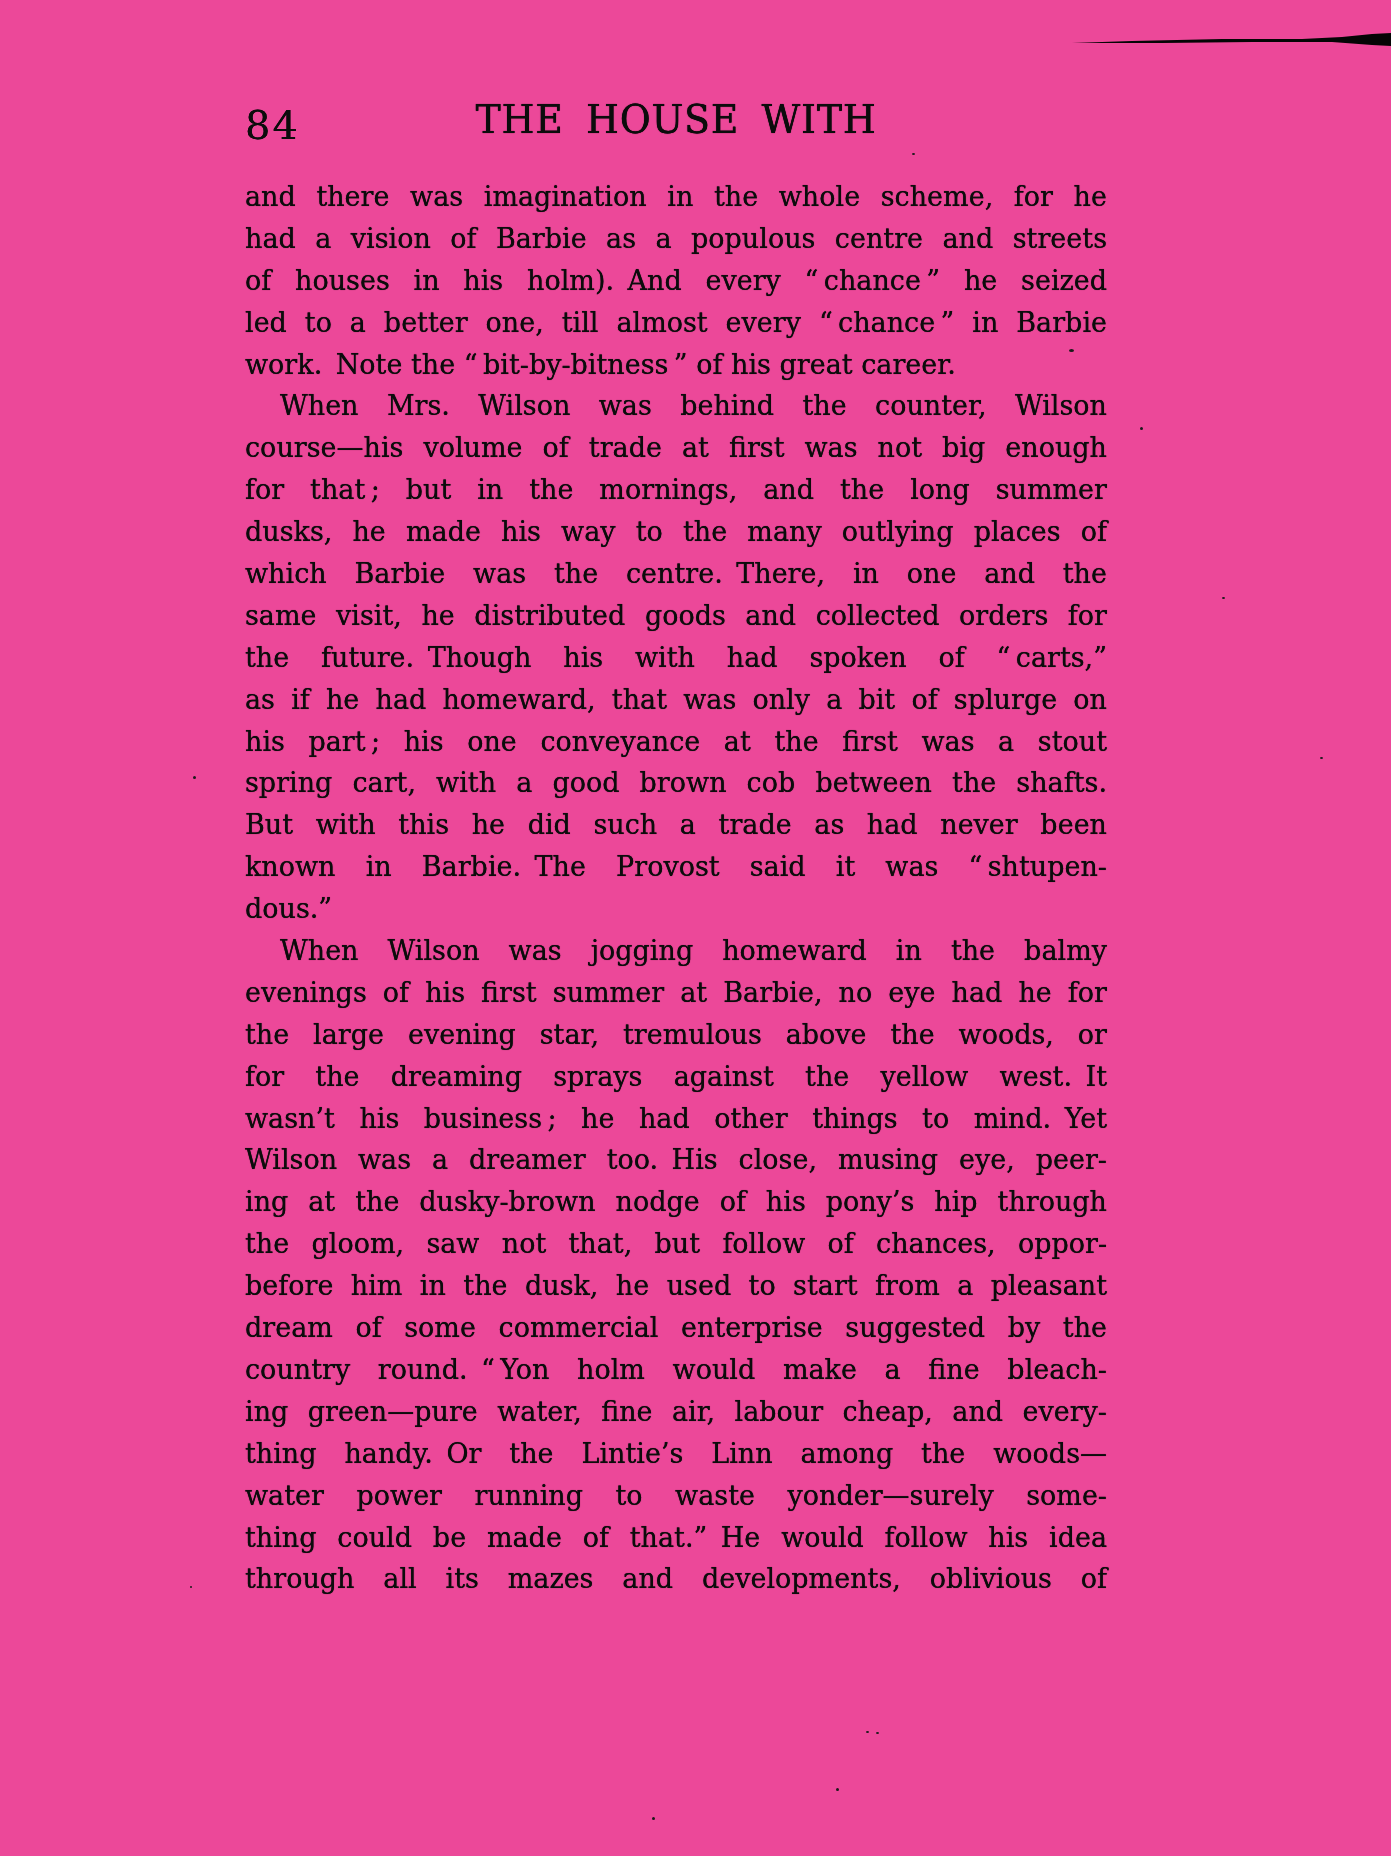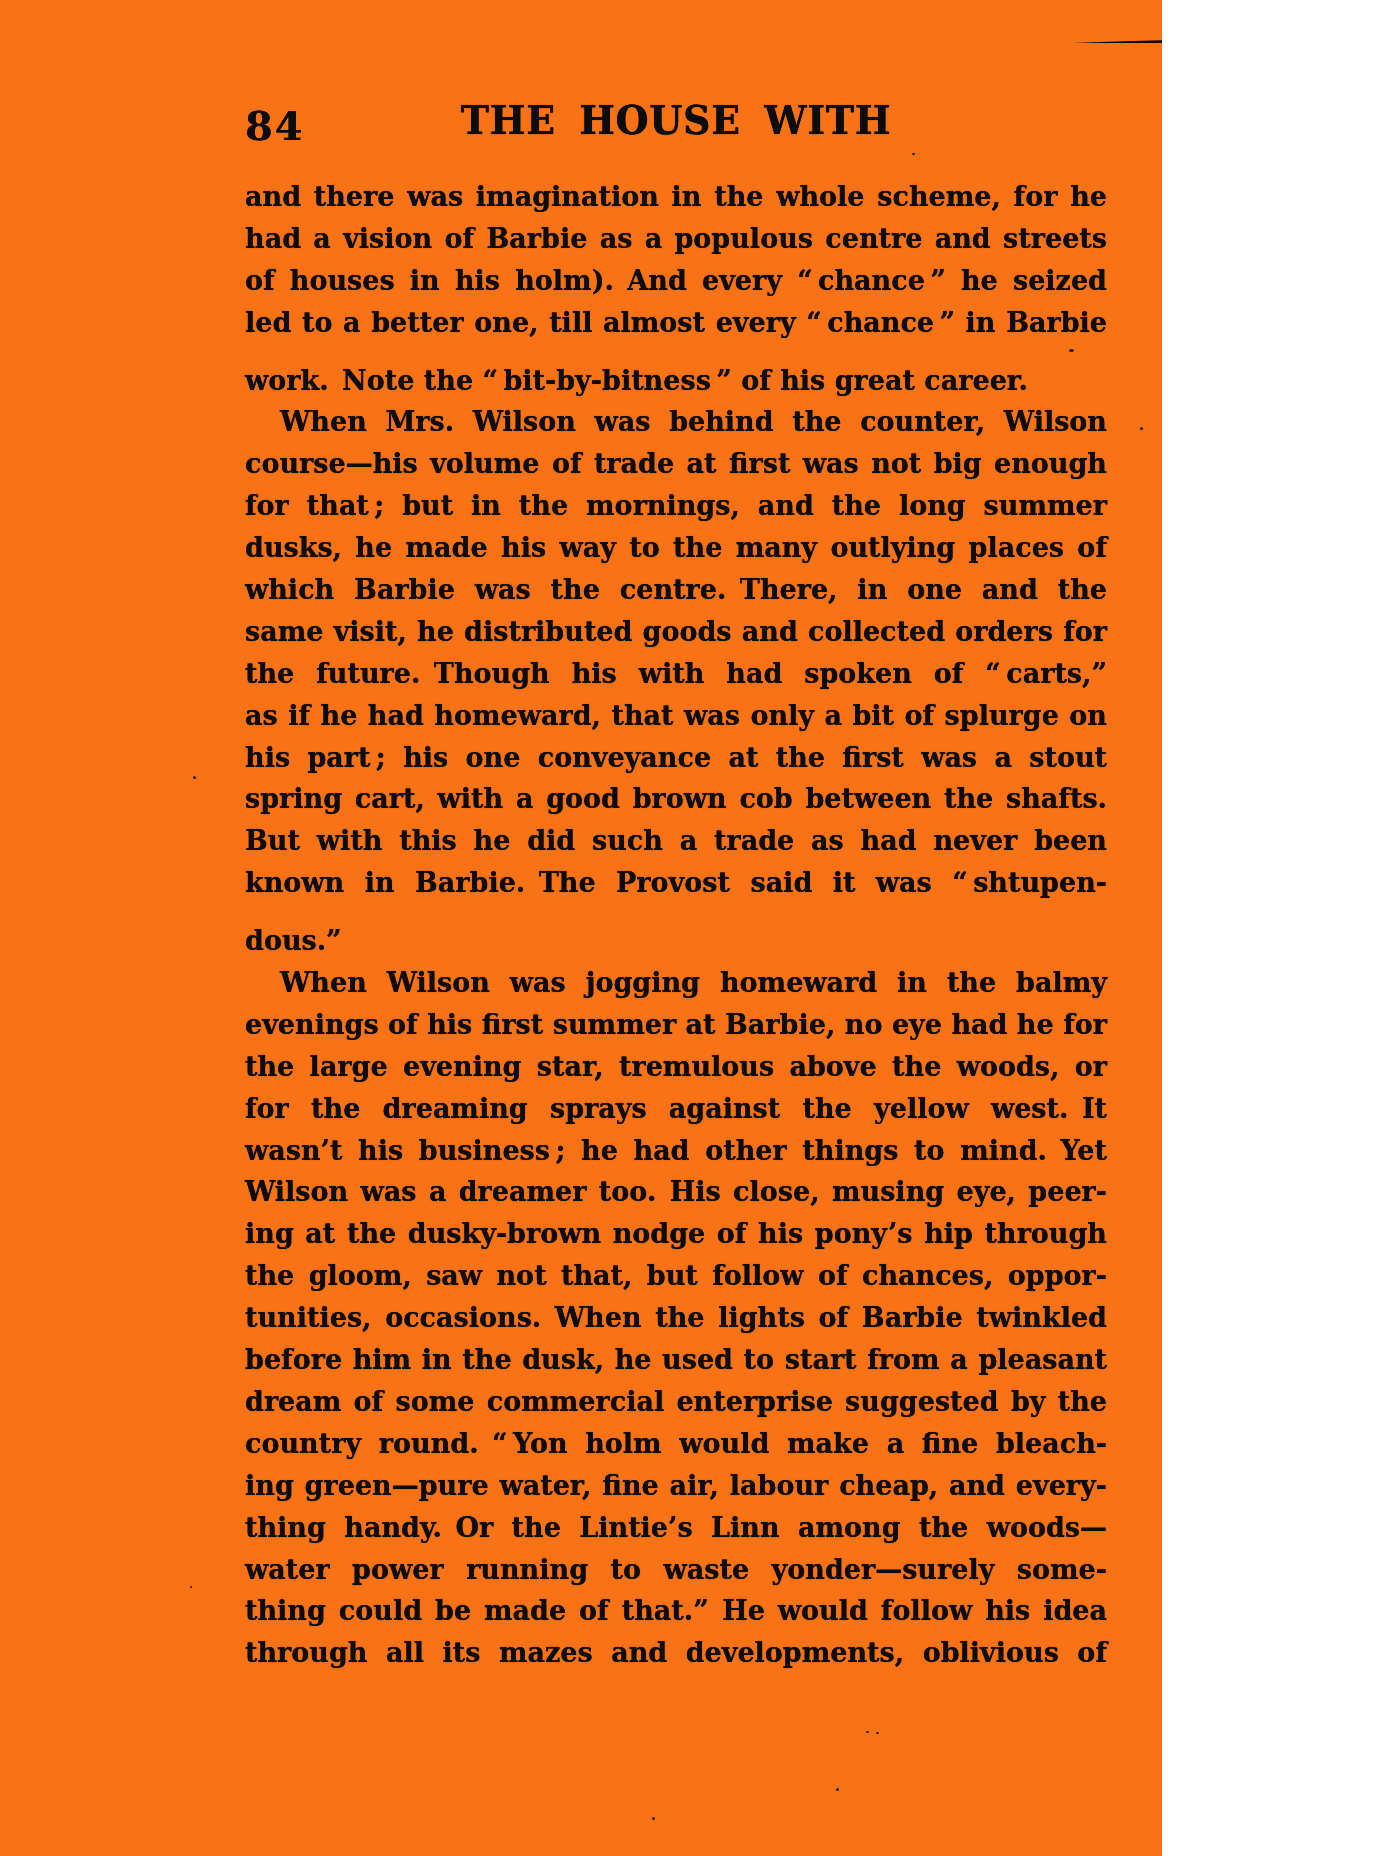--- a/index.html
+++ b/index.html
@@ -1,24 +1,23 @@
 <!DOCTYPE html>
 <html><head>
 <meta charset="utf-8">
 <style>
   html, body { margin: 0; padding: 0; background: #ffffff; }
   .page {
     position: relative;
-    width: 1162px;
+    width: 1391px;
     height: 1856px;
-    background: #f97316;
+    background: #ec4899;
     overflow: hidden;
     font-family: "DejaVu Serif", serif;
     color: #0c0c0c;
-    font-weight: bold;
   }
   
   .header-row {
     position: absolute;
     left: 245px;
     top: 96px;
     width: 862px;
     height: 50px;
   }
   .page-number {
@@ -49,21 +48,21 @@
     line-height: 41.9px;
     text-shadow: 0 0 0.7px currentColor;
   }
   .line {
     text-align: justify;
     text-align-last: justify;
     white-space: normal;
     height: 41.9px;
     overflow: visible;
   }
-  .line.no-stretch { text-align-last: left; margin-top: 16px; }
+  .line.no-stretch { text-align-last: left; }
   .line.indent { text-indent: 35px; }
   
   .artifact { position: absolute; }
   .speck {
     position: absolute;
     background: #1a1a1a;
     border-radius: 50%;
   }
 </style>
 </head>
@@ -112,21 +111,20 @@
       <div class="line">known in Barbie. The Provost said it was “ shtupen-</div>
       <div class="line no-stretch">dous.”</div>
       <div class="line indent">When Wilson was jogging homeward in the balmy</div>
       <div class="line">evenings of his first summer at Barbie, no eye had he for</div>
       <div class="line">the large evening star, tremulous above the woods, or</div>
       <div class="line">for the dreaming sprays against the yellow west. It</div>
       <div class="line">wasn’t his business ; he had other things to mind. Yet</div>
       <div class="line">Wilson was a dreamer too. His close, musing eye, peer-</div>
       <div class="line">ing at the dusky-brown nodge of his pony’s hip through</div>
       <div class="line">the gloom, saw not that, but follow of chances, oppor-</div>
-      <div class="line">tunities, occasions. When the lights of Barbie twinkled</div>
       <div class="line">before him in the dusk, he used to start from a pleasant</div>
       <div class="line">dream of some commercial enterprise suggested by the</div>
       <div class="line">country round. “ Yon holm would make a fine bleach-</div>
       <div class="line">ing green—pure water, fine air, labour cheap, and every-</div>
       <div class="line">thing handy. Or the Lintie’s Linn among the woods—</div>
       <div class="line">water power running to waste yonder—surely some-</div>
       <div class="line">thing could be made of that.” He would follow his idea</div>
       <div class="line">through all its mazes and developments, oblivious of</div>
     </div>
 

